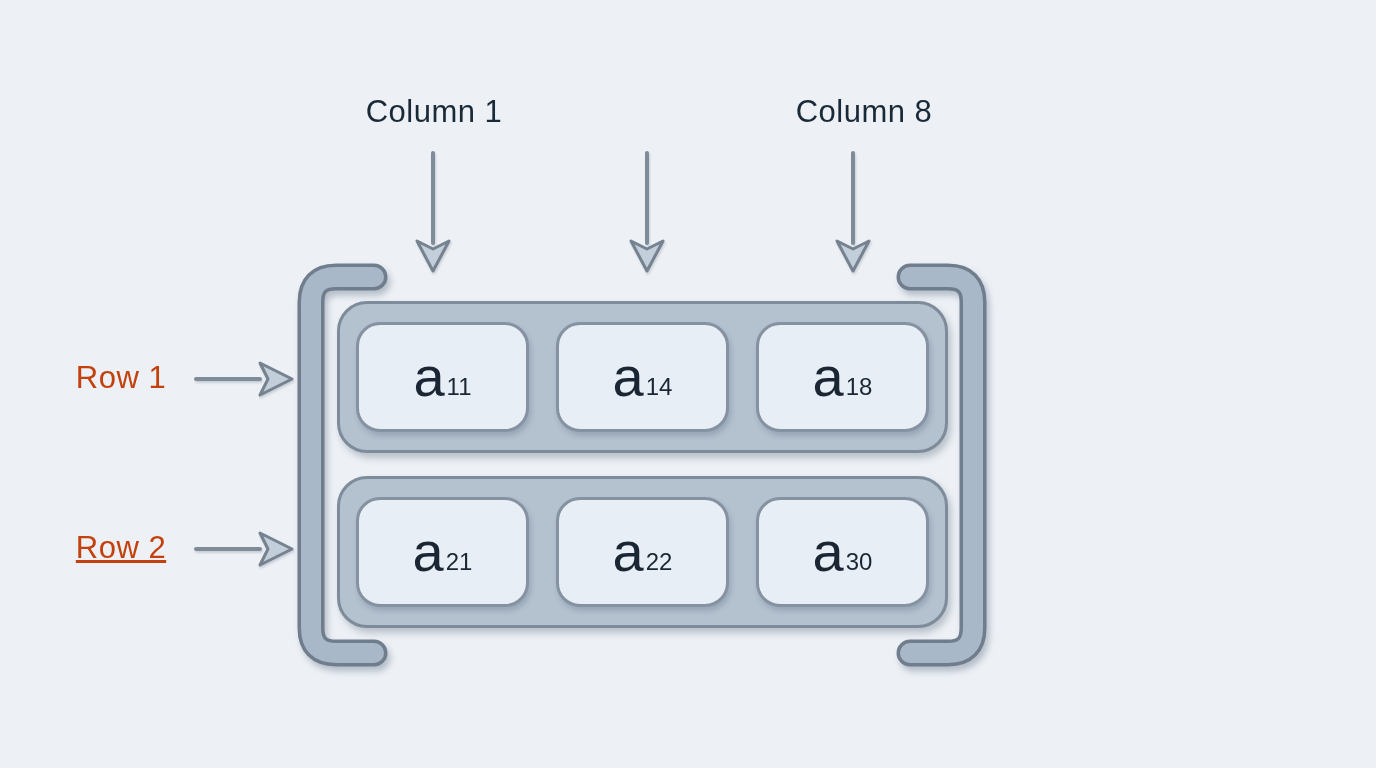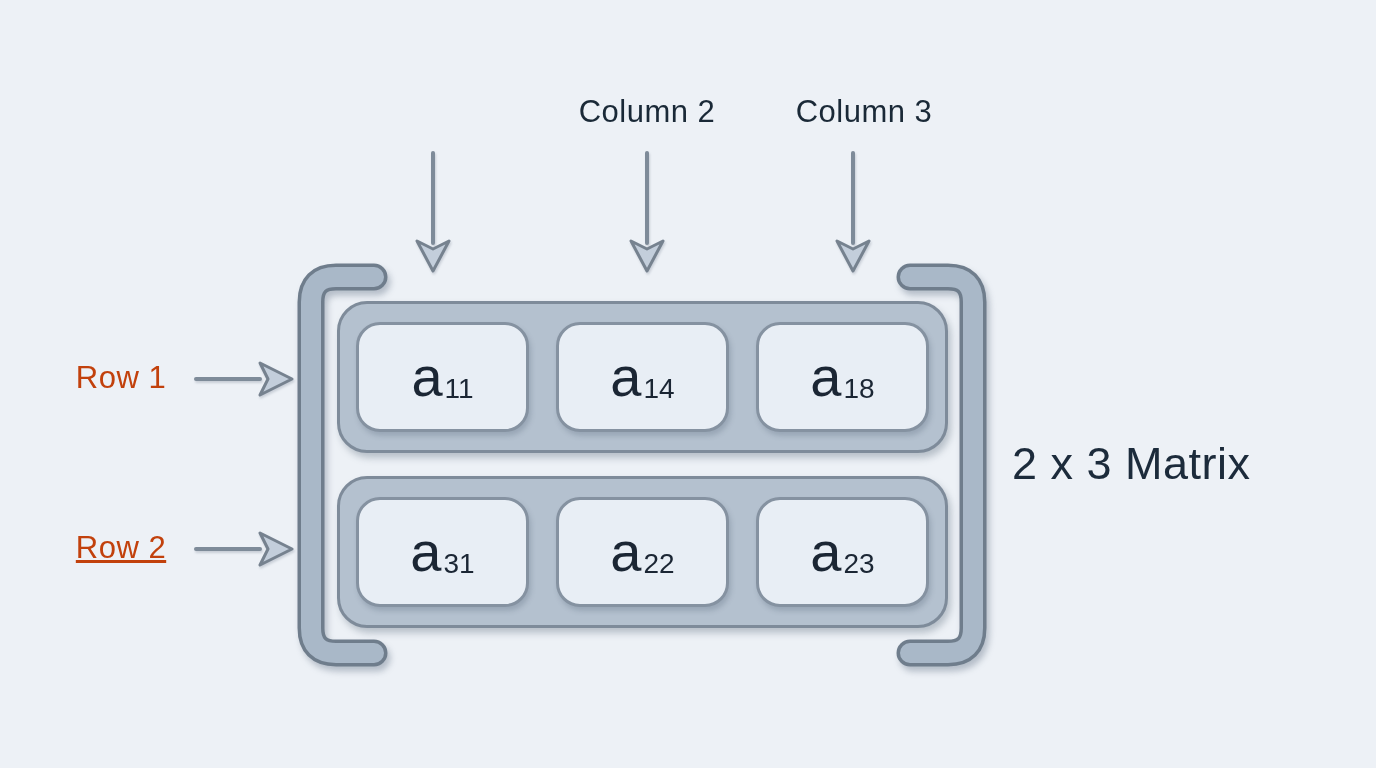--- a/index.html
+++ b/index.html
@@ -80,21 +80,21 @@
     align-items: center;
     justify-content: center;
     color: #1b2634;
   }
   .cell .base {
     font-size: 56px;
     font-weight: 500;
     line-height: 1;
   }
   .cell .sub {
-    font-size: 28px;
+    font-size: 24px;
     font-weight: 500;
     line-height: 1;
     position: relative;
     top: 0.42em;
     margin-left: 2px;
   }
   .side-label {
     position: absolute;
     left: 1012px;
     top: 438px;
@@ -141,22 +141,22 @@
         <path d="M196 379 H260" fill="none" stroke="#7e8b99" stroke-width="4" stroke-linecap="round"></path>
         <path d="M260 363 L292 379 L260 395 L268 379 Z" fill="#c3cedb" stroke="#76828f" stroke-width="3" stroke-linejoin="round"></path>
       </g>
       <g>
         <path d="M196 549 H260" fill="none" stroke="#7e8b99" stroke-width="4" stroke-linecap="round"></path>
         <path d="M260 533 L292 549 L260 565 L268 549 Z" fill="#c3cedb" stroke="#76828f" stroke-width="3" stroke-linejoin="round"></path>
       </g>
     </g>
   </svg>
 
-  <div class="col-label c2">Column 2</div>
-  <div class="col-label c3">Column 3</div>
+  <div class="col-label c1">Column 1</div>
+  <div class="col-label c3">Column 8</div>
 
   <div class="row-label r1">Row 1</div>
   <div class="row-label r2">Row 2</div>
 
   <div class="matrix-row r1">
     <div class="cell">
       <span class="base">a</span>
         <span class="sub">11</span>
     </div>
     <div class="cell">
@@ -165,27 +165,26 @@
     </div>
     <div class="cell">
       <span class="base">a</span>
         <span class="sub">18</span>
     </div>
   </div>
 
   <div class="matrix-row r2">
     <div class="cell">
       <span class="base">a</span>
-        <span class="sub">31</span>
+        <span class="sub">21</span>
     </div>
     <div class="cell">
       <span class="base">a</span>
         <span class="sub">22</span>
     </div>
     <div class="cell">
       <span class="base">a</span>
-        <span class="sub">23</span>
+        <span class="sub">30</span>
     </div>
   </div>
 
-  <div class="side-label">2 x 3 Matrix</div>
 
 </div>
 
 </body></html>

